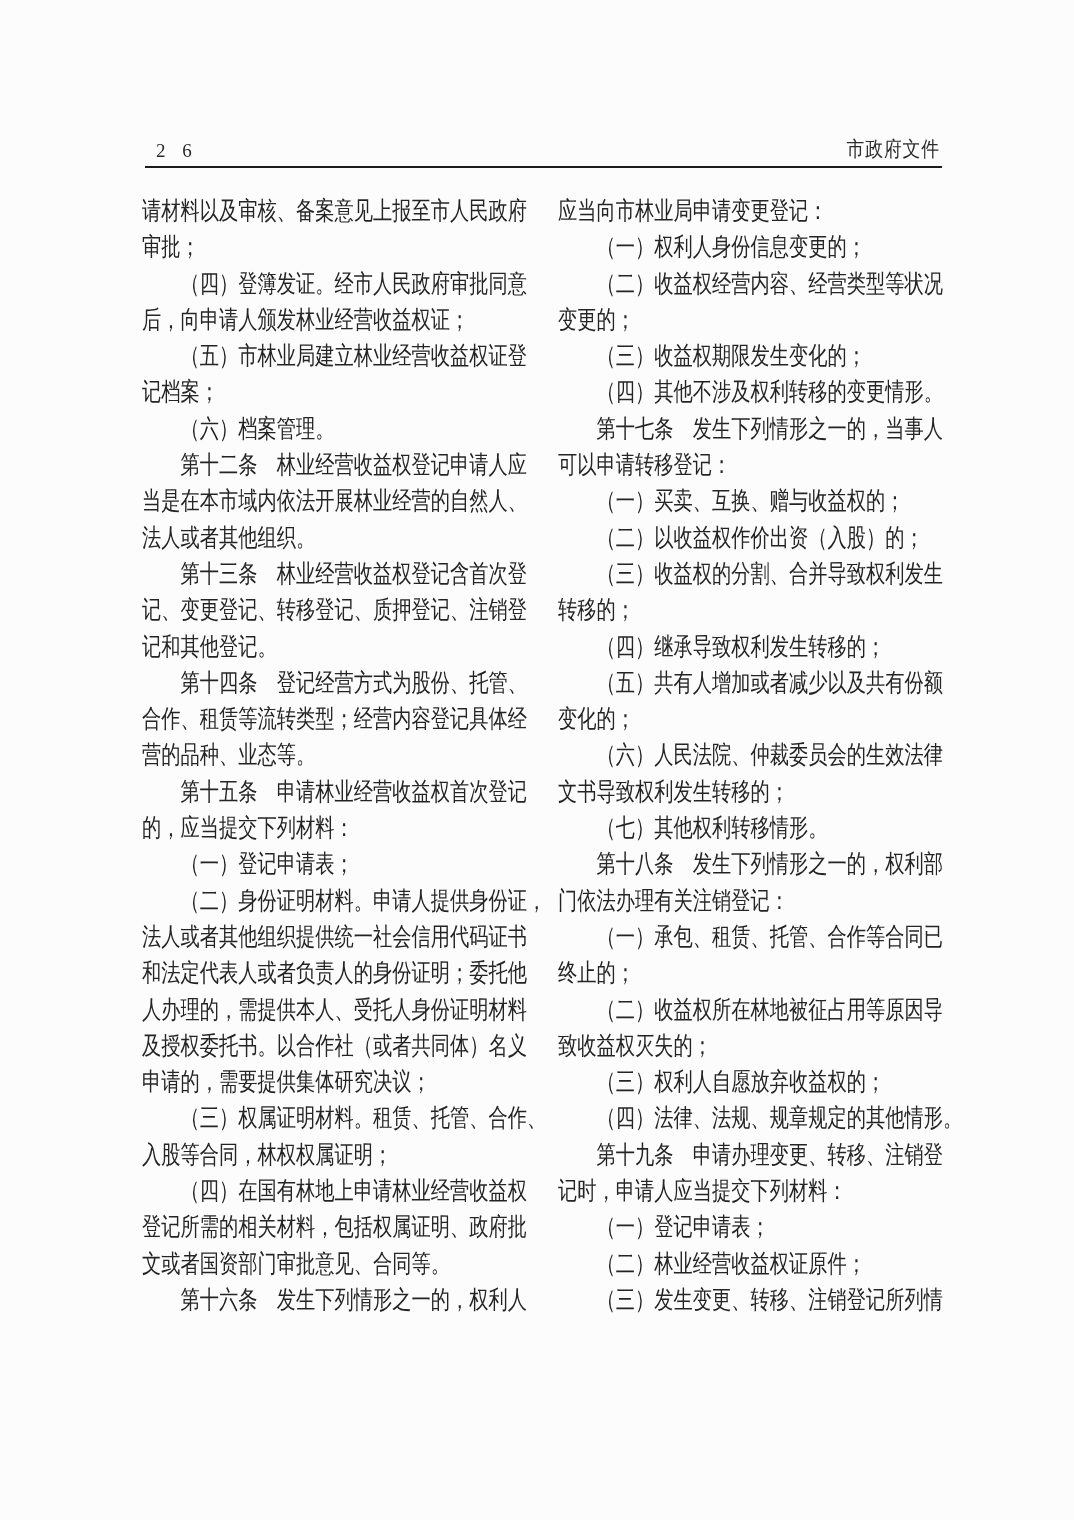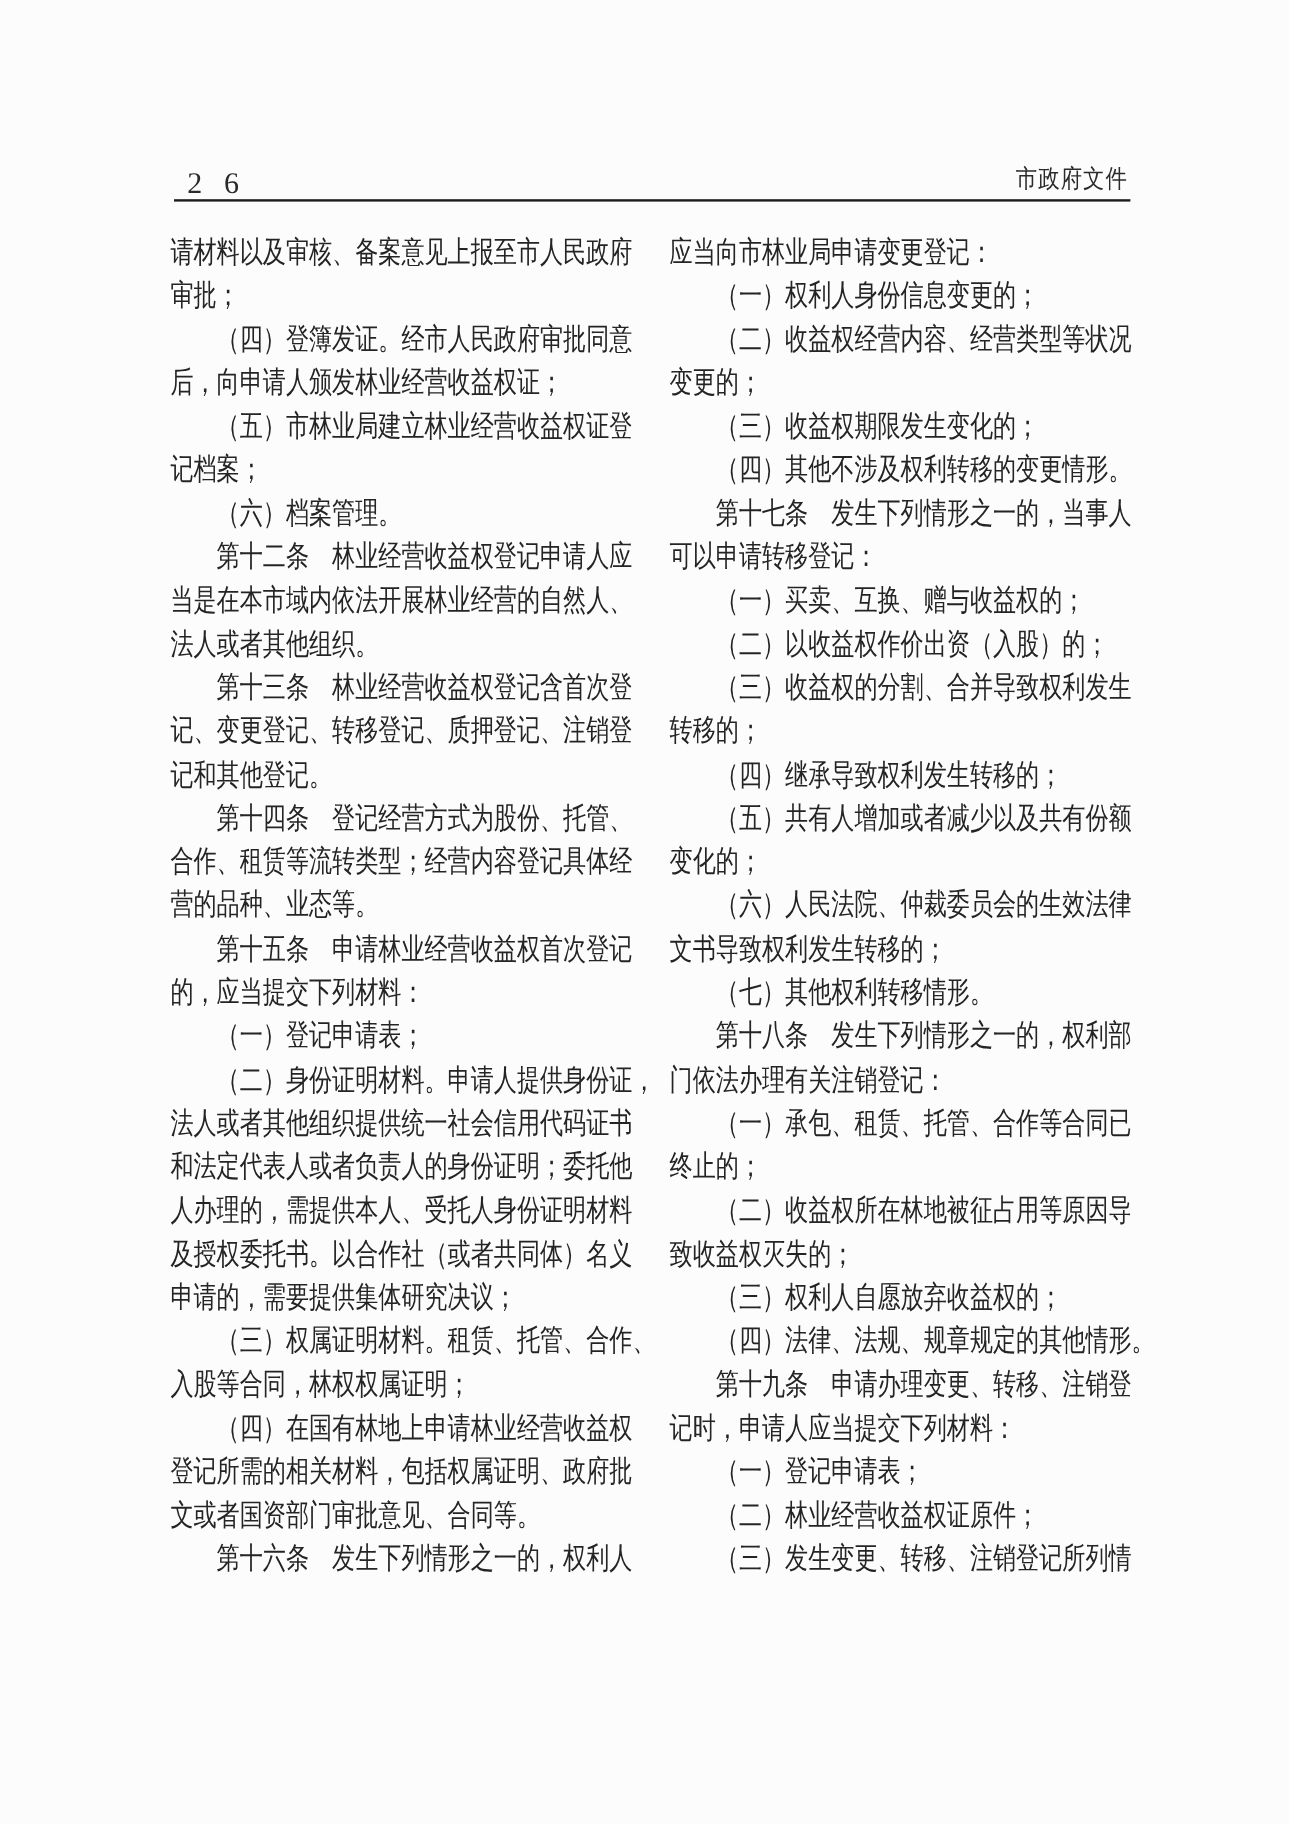--- a/index.html
+++ b/index.html
@@ -19,21 +19,21 @@
   }
   .page-header {
     position: absolute;
     top: 0; left: 0; right: 0;
     height: 170px;
   }
   .page-number {
     position: absolute;
     left: 156px;
     top: 140px;
-    font-size: 25px;
+    font-size: 19px;
     letter-spacing: 6px;
     color: #2a2a2a;
   }
   .doc-label {
     position: absolute;
     right: 134px;
     top: 135px;
     font-size: 21px;
     letter-spacing: 1px;
     transform: scaleX(0.85);

